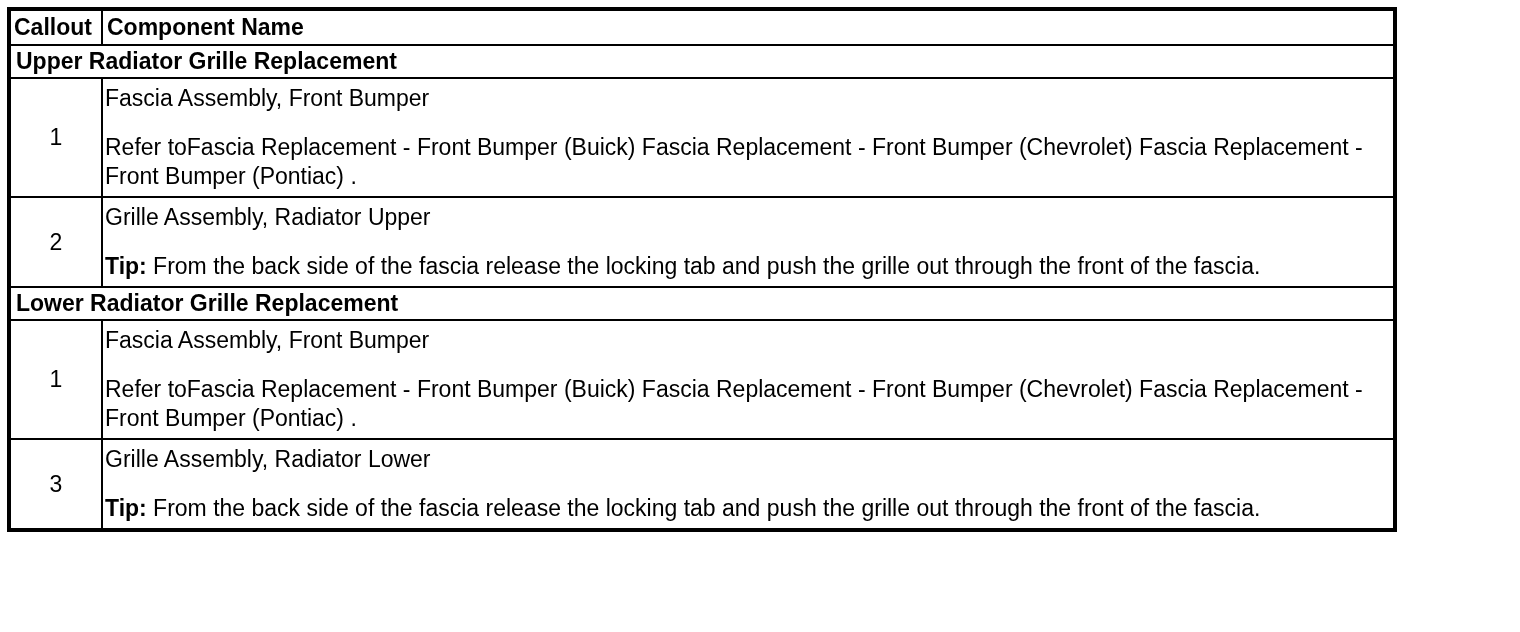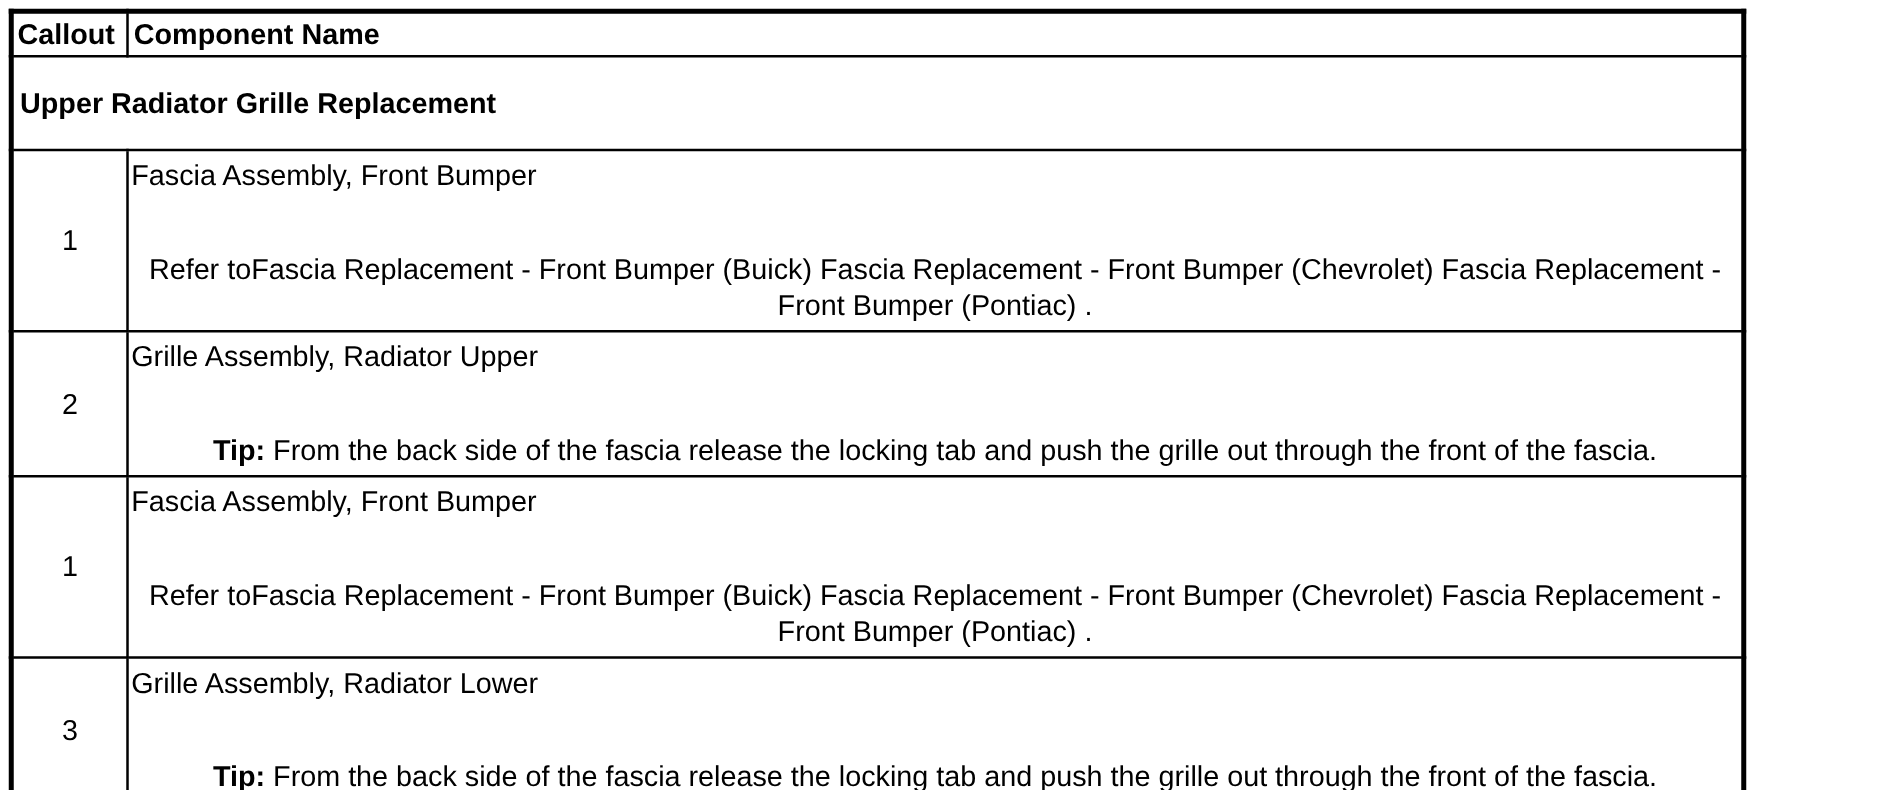--- a/index.html
+++ b/index.html
@@ -25,33 +25,32 @@
     text-align: left;
     font-weight: bold;
     padding: 2px 4px 2px 3px;
   }
   th.component-h {
     text-align: left;
     font-weight: bold;
     padding: 2px 4px;
   }
   td.fastener-row { padding: 8px 5px; }
-  td.section-row { font-weight: bold; padding: 22px 5px; }
+  td.section-row { font-weight: bold; padding: 1px 5px; }
   td.callout-cell {
     text-align: center;
     vertical-align: middle;
   }
   td.component-cell {
     vertical-align: top;
     padding: 5px 2px;
   }
   .detail {
-    margin-top: 46px;
+    margin-top: 20px;
     max-width: 1322px;
-    text-align: center;
   }
   .b { font-weight: bold; }
 </style>
 </head>
 <body>
 
 <div class="page">
   <table class="spec-table">
     <colgroup>
       <col class="c-callout">
@@ -77,20 +76,23 @@
       </tr>
 
       <tr>
         <td class="callout-cell">2</td>
         <td class="component-cell">
           <div class="para">Grille Assembly, Radiator Upper</div>
           <div class="detail"><span class="b">Tip:</span><span> From the back side of the fascia release the locking tab and push the grille out through the front of the fascia.</span></div>
         </td>
       </tr>
 
+      <tr>
+        <td class="section-row" colspan="2">Lower Radiator Grille Replacement</td>
+      </tr>
 
       <tr>
         <td class="callout-cell">1</td>
         <td class="component-cell">
           <div class="para">Fascia Assembly, Front Bumper</div>
           <div class="detail"><span class="b"></span><span>Refer toFascia Replacement - Front Bumper (Buick) Fascia Replacement - Front Bumper (Chevrolet) Fascia Replacement - Front Bumper (Pontiac) .</span></div>
         </td>
       </tr>
 
       <tr>

